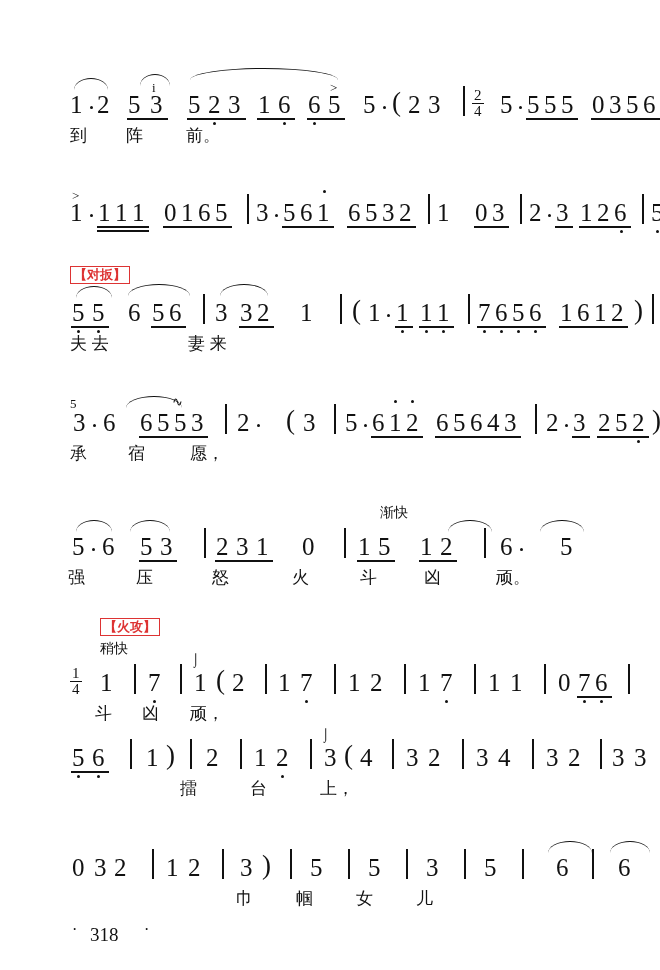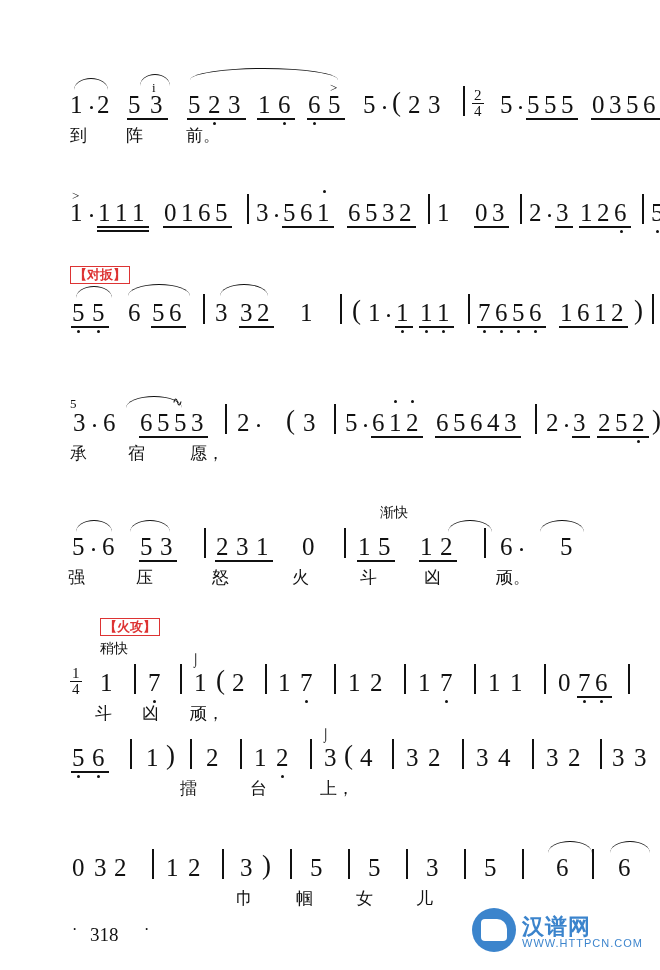--- a/index.html
+++ b/index.html
@@ -347,20 +347,24 @@
       <span class="dotb" style="left:534px; top:40px;"></span>
 
       <span class="n g" style="left:560px; top:8px;">1</span>
       <span class="n g" style="left:577px; top:8px;">6</span>
       <span class="n g" style="left:594px; top:8px;">1</span>
       <span class="n g" style="left:611px; top:8px;">2</span>
       <div class="u1" style="left:559px; top:36px; width:69px;"></div>
       <span class="n g paren" style="left:634px; top:5px;">)</span>
 
       <div class="bar" style="left:652px;"></div>
+    </div>
+    <div class="lyr">
+      <span style="left:70px;">夫 去</span>
+      <span style="left:188px;">妻 来</span>
     </div>
   </div>
 
   <div class="system" style="top:400px;">
     <div class="notes">
       <div class="slur" style="left:126px; top:-4px; width:56px;"></div>
       <span class="acc" style="left:70px; top:-4px;">5</span>
       <span class="n g" style="left:73px; top:8px;">3</span>
       <span class="dota" style="left:93px; top:24px;"></span>
       <span class="n g" style="left:103px; top:8px;">6</span>
@@ -593,19 +597,14 @@
       <span style="left:296px;">帼</span>
       <span style="left:356px;">女</span>
       <span style="left:416px;">儿</span>
     </div>
   </div>
 
   <div class="dotlead" style="left:72px;">·</div>
   <div class="pagenum">318</div>
   <div class="dotlead" style="left:144px;">·</div>
 
-  <div class="watermark">
-    <div class="wm-circle"></div>
-    <div class="wm-text">汉谱网</div>
-    <div class="wm-sub">WWW.HTTPCN.COM</div>
-  </div>
 
 </div>
 
 </body></html>

